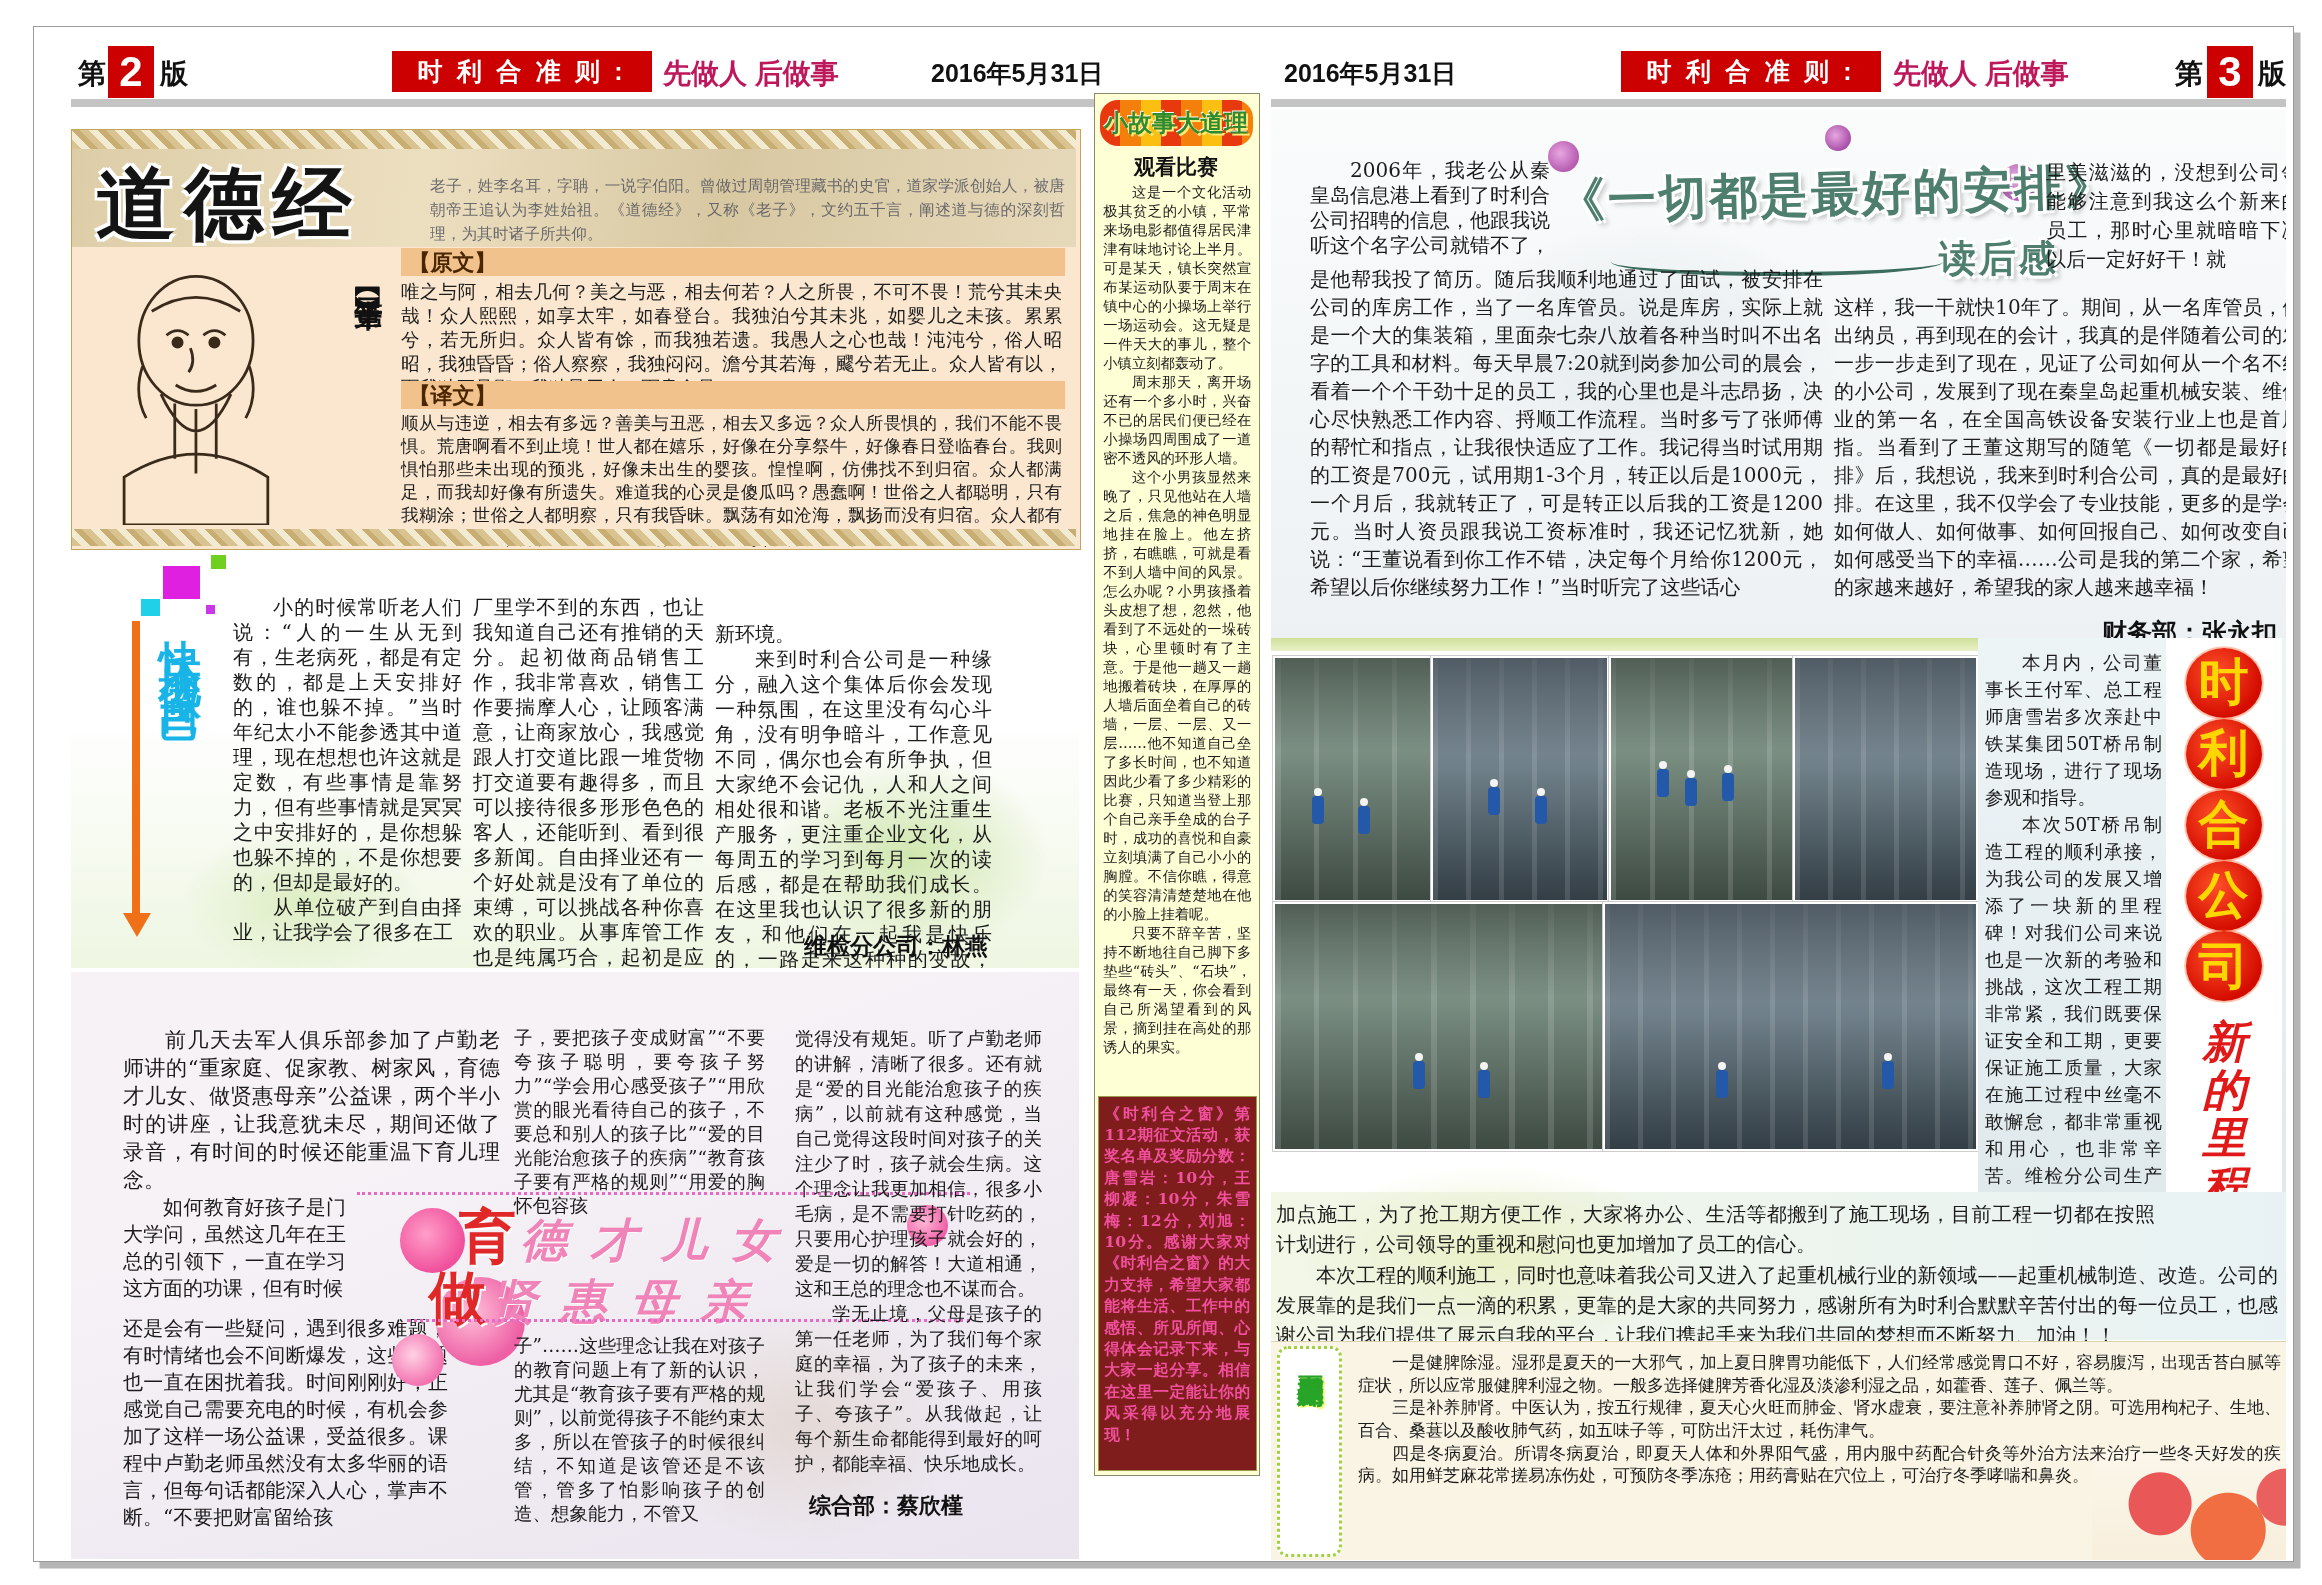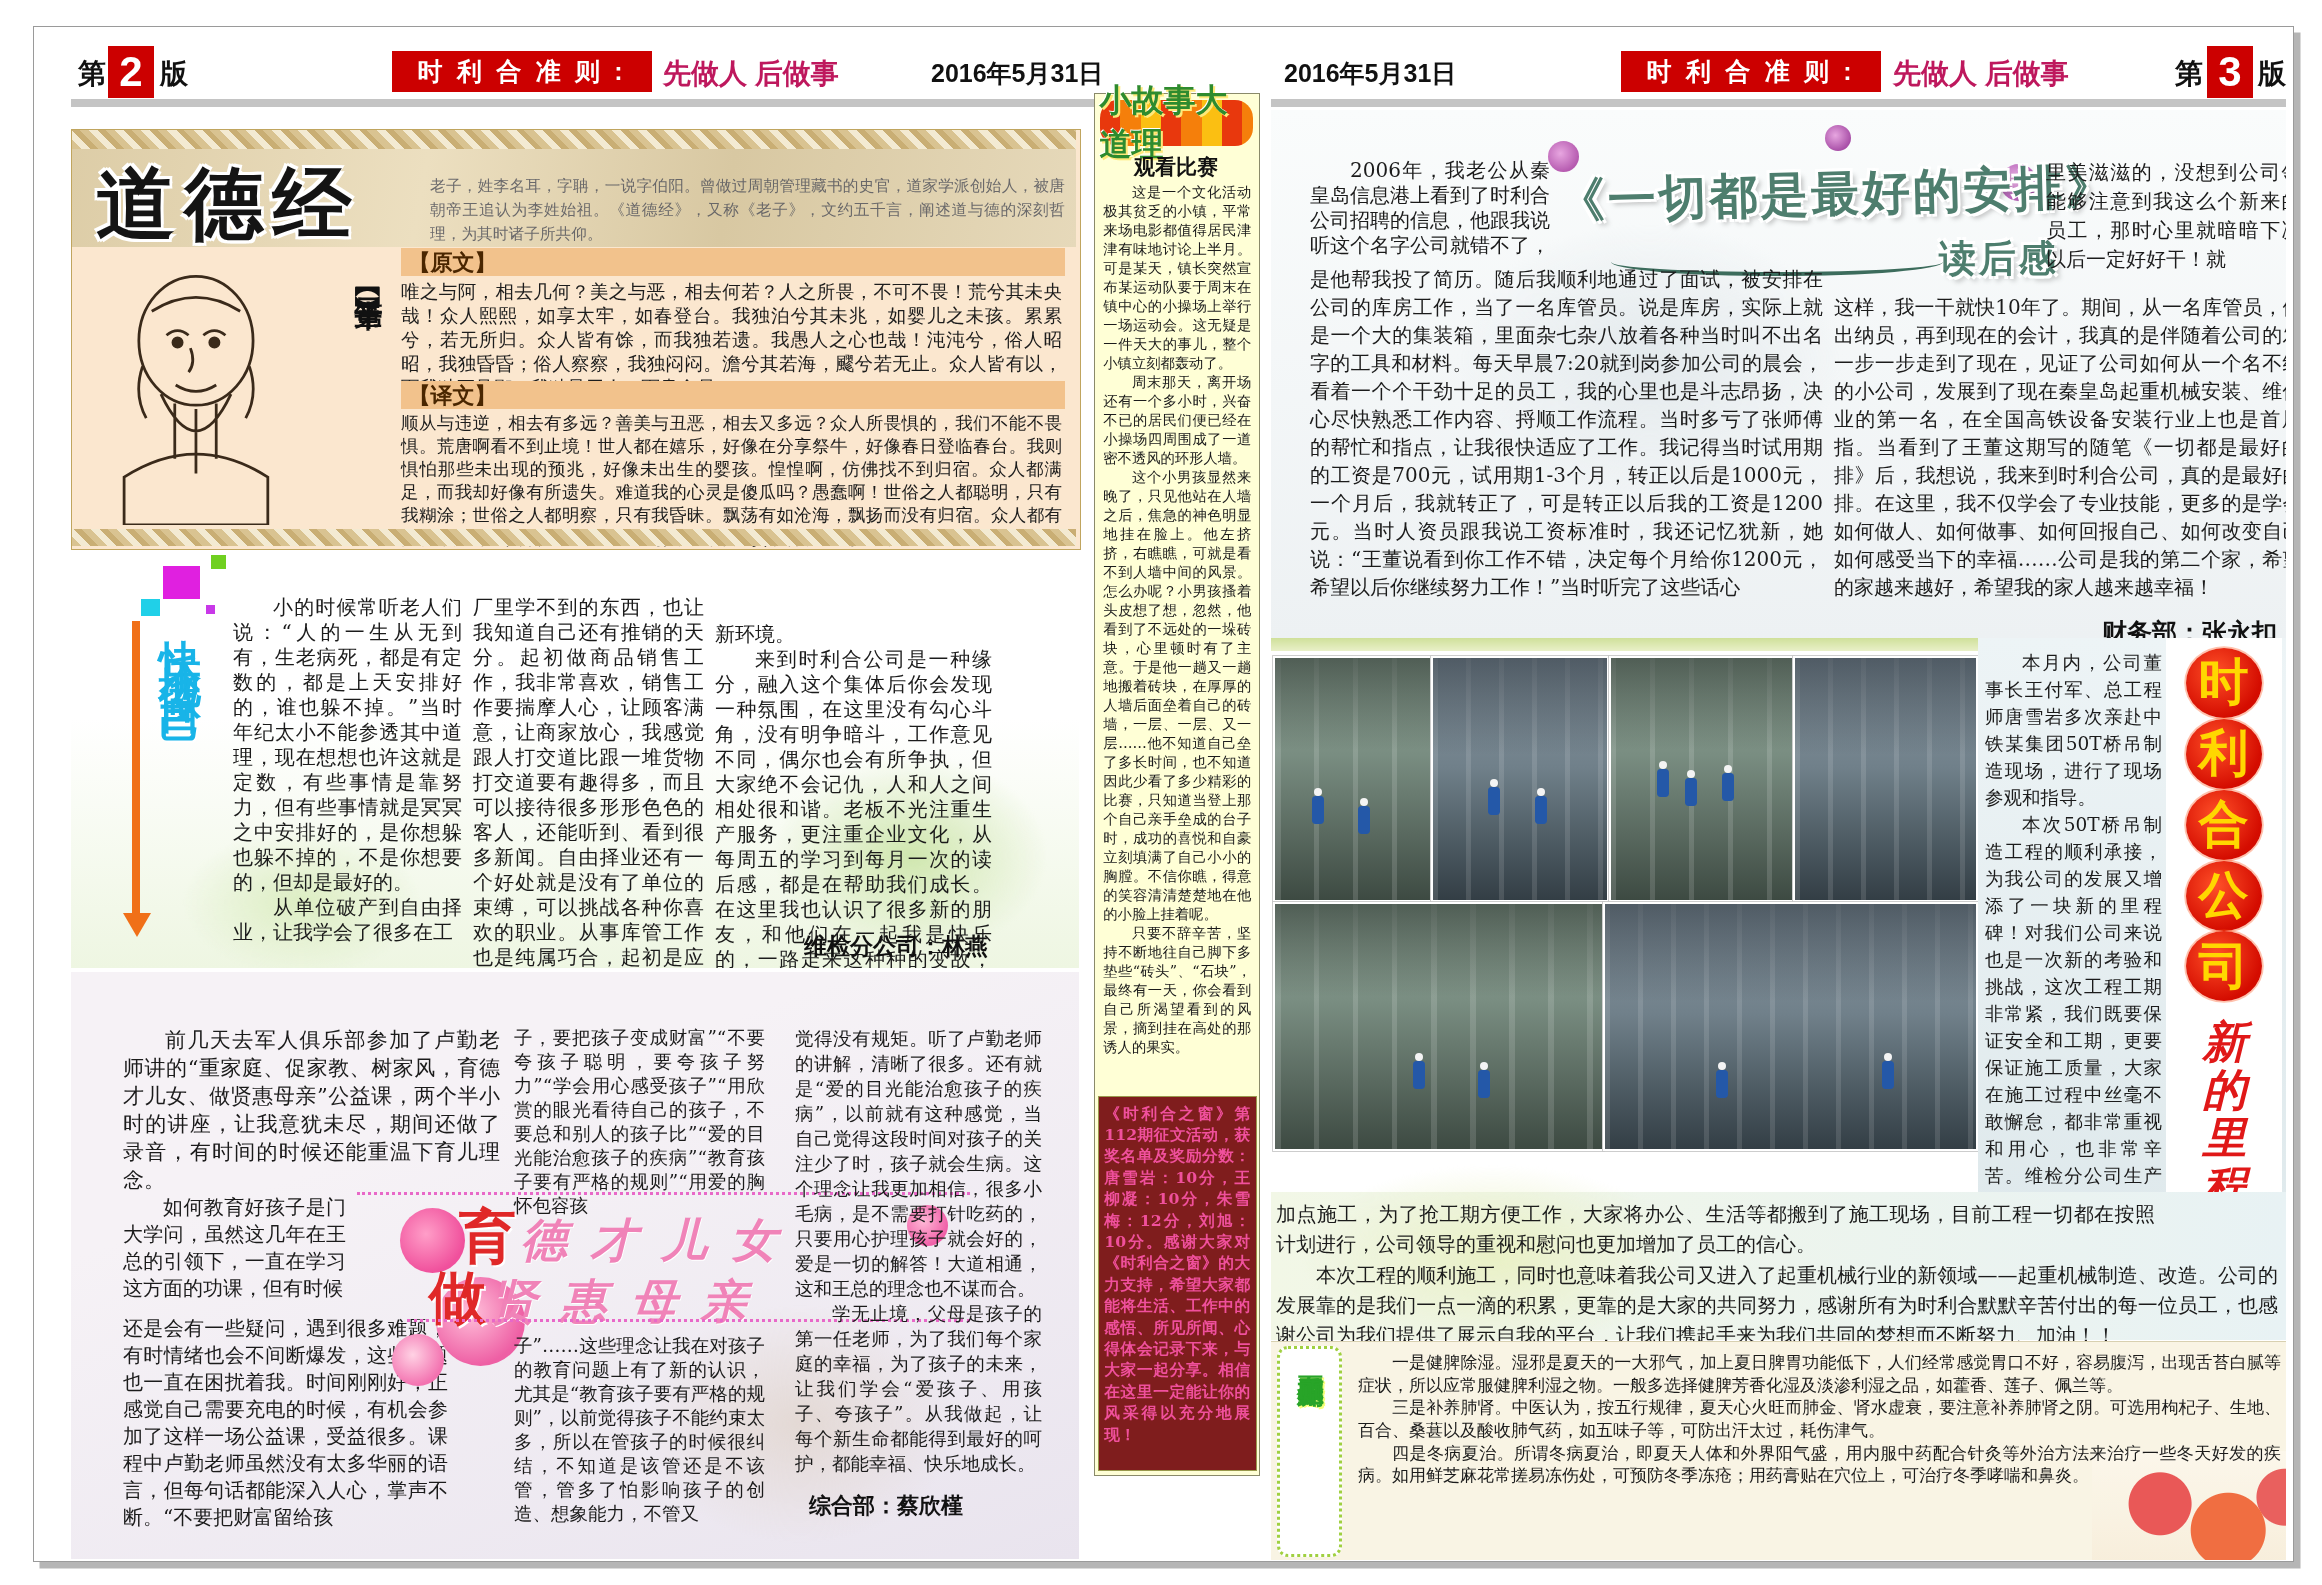--- a/index.html
+++ b/index.html
@@ -36,21 +36,21 @@
   .bodytxt p.noindent{text-indent:0;}
   .sig{font-family:"Liberation Sans",sans-serif;font-weight:bold;color:#111;}
   .sec-parent{background:linear-gradient(160deg,#f6f2f6 30%,#e9e4ee);}
   .deco-dotted{border-top:3.7px dotted #e868c8;}
   .deco-big{font-weight:bold;color:#e02828;font-size:57px;text-shadow:1.8px 1.8px 0 #fff;}
   .deco-script{font-weight:bold;color:#f083b8;font-size:46px;letter-spacing:24px;font-style:italic;
     text-shadow:0.9px 0.9px 0 #fff;}
   .flower{border-radius:50%;position:absolute;}
   .story-panel{background:#ffffd6;border:0.9px solid #8a8a6a;}
   .story-banner{background:repeating-linear-gradient(90deg,#e8380d 0 20px,#f57f0b 20px 41px,#fbbf12 41px 61px);
-    color:#2e8b2e;font-weight:bold;font-size:32px;font-family:"Liberation Sans",sans-serif;
+    color:#2e8b2e;font-weight:bold;font-size:24px;font-family:"Liberation Sans",sans-serif;
     display:flex;align-items:center;justify-content:center;
     text-shadow:1.8px 1.8px 0 #ffe97a,-0.9px -0.9px 0 #fff;border-radius:18px;}
   .story-title{font-family:"Liberation Sans",sans-serif;font-weight:bold;font-size:21px;text-align:center;color:#111;}
   .story-body{font-size:14.3px;line-height:19px;}
   .notice-box{background:#7f1d1d;border:0.9px solid #99994d;}
   .notice-txt{color:#f0509c;font-size:15.7px;line-height:21.4px;text-align:justify;font-weight:bold;}
   .sec-review{background:linear-gradient(180deg,#fafcfc,#edf1f3);}
   .review-title{font-weight:bold;color:#4e7e6e;letter-spacing:2.8px;
     text-shadow:2.8px 2.8px 0 #fff,-2.8px -2.8px 0 #fff,2.8px -2.8px 0 #fff,-2.8px 2.8px 0 #fff,4.6px 4.6px 5.5px rgba(0,0,0,.25);}
   .greenbar{background:linear-gradient(180deg,#cfe09a,#e9f0c8);}

